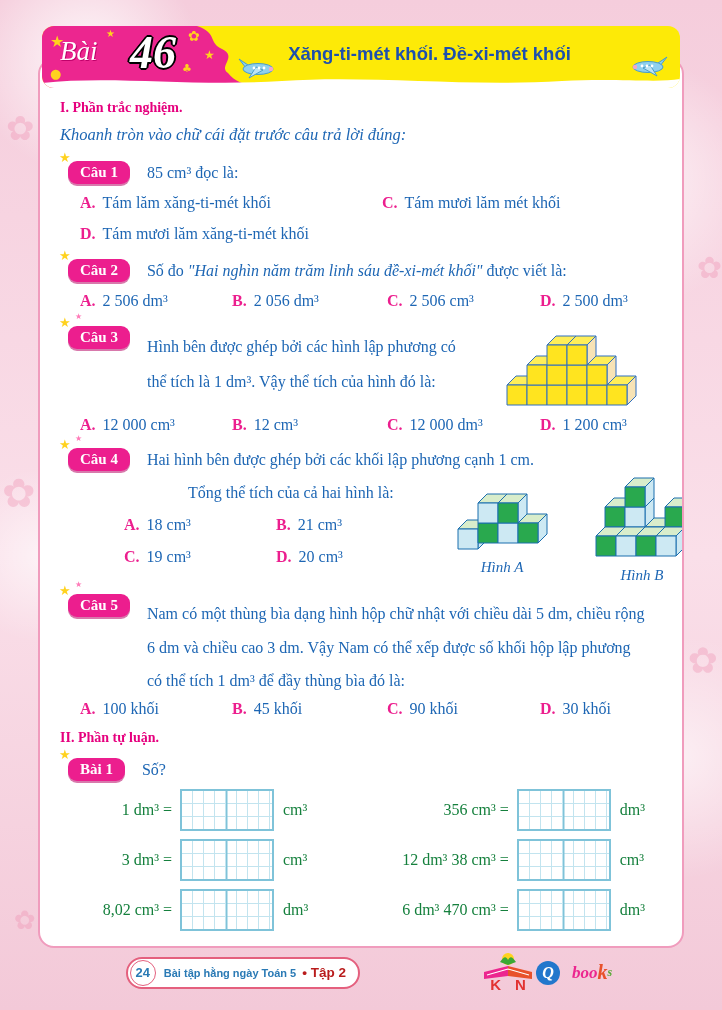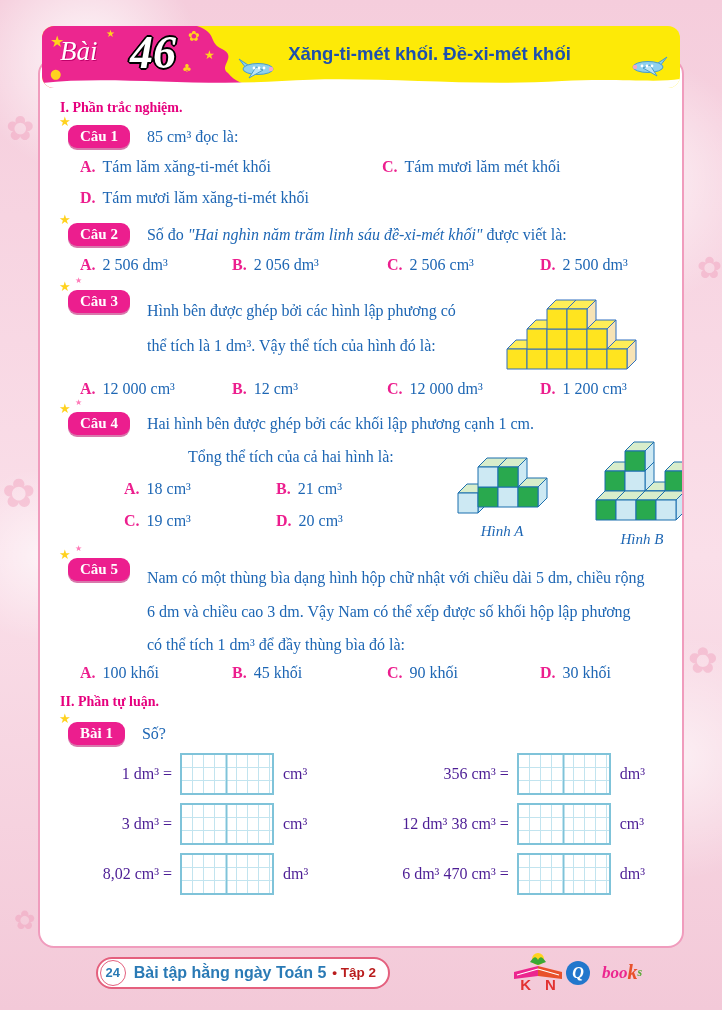--- a/index.html
+++ b/index.html
@@ -47,42 +47,42 @@
   .opts4{display:grid;grid-template-columns:152px 155px 153px auto;margin:2px 0 12px 40px;font-size:16px;}
   .opt .l{color:#ec1e8e;font-weight:bold;margin-right:7px;}
   .opt .t{color:#1d66b4;}
   .q-flex{display:flex;align-items:flex-start;}
   .fig-label{color:#1d66b4;font-style:italic;font-size:15px;text-align:center;margin-top:2px;}
 
   
   .eqwrap{display:flex;margin-left:20px;margin-top:4px;}
   .eqcol{width:305px;display:flex;flex-direction:column;}
   .eqcol.rightcol{width:330px;}
-  .eqrow{display:flex;align-items:center;height:50px;font-size:16px;color:#4c1d95;}
+  .eqrow{display:flex;align-items:center;height:50px;font-size:16px;color:#15803d;}
   .eqlhs{width:112px;text-align:right;margin-right:8px;white-space:nowrap;}
   .rightcol .eqlhs{width:150px;}
   .abox{width:94px;height:42px;box-sizing:border-box;border:2px solid #7fc3d9;background-color:#fff;
         background-image:
           linear-gradient(#7fc3d9,#7fc3d9),
           repeating-linear-gradient(to right,transparent 0,transparent 10px,#c2e4ef 10px,#c2e4ef 11px),
           repeating-linear-gradient(to bottom,transparent 0,transparent 12px,#c2e4ef 12px,#c2e4ef 13px);
         background-size:1.5px 100%,100% 100%,100% 100%;
         background-position:center,0 0,0 0;
         background-repeat:no-repeat,repeat,repeat;}
   .aunit{margin-left:9px;}
 
   
   .footer{position:absolute;left:40px;right:24px;top:952px;display:flex;align-items:center;
           justify-content:center;z-index:2;}
   .fpill{display:inline-flex;align-items:center;border:2px solid #e4607e;border-radius:999px;
          padding:1px 12px 1px 2px;background:#fff;}
   .fnum{width:24px;height:24px;border:1.5px solid #e4607e;border-radius:50%;display:flex;
         align-items:center;justify-content:center;color:#2a7ab5;font-weight:bold;font-size:13px;
         background:#fff;margin-right:8px;font-family:"Liberation Sans",sans-serif;}
-  .ftitle{color:#2a7ab5;font-weight:bold;font-size:16px;font-family:"Liberation Sans",sans-serif;}
+  .ftitle{color:#2a7ab5;font-weight:bold;font-size:11px;font-family:"Liberation Sans",sans-serif;}
   .fvol{color:#b91c1c;font-weight:bold;font-size:13.5px;font-family:"Liberation Sans",sans-serif;margin-left:6px;}
   .kn{display:flex;flex-direction:column;align-items:center;margin-left:120px;}
   .knletters{display:flex;gap:14px;margin-top:-6px;font-family:"Liberation Sans",sans-serif;
              font-weight:bold;font-size:15px;color:#e23131;}
   .qbooks{display:flex;align-items:center;font-family:"Liberation Serif",serif;}
   .qb-q{width:24px;height:24px;border-radius:50%;background:#2277cc;color:#fff;display:flex;
         align-items:center;justify-content:center;font-style:italic;font-weight:bold;font-size:16px;}
   .qb-boo{color:#ec268f;font-style:italic;font-weight:bold;font-size:17px;margin-left:12px;}
   .qb-k{color:#e8512b;font-weight:bold;font-size:20px;font-style:italic;}
   .qb-s{color:#53a832;font-weight:bold;font-size:12px;font-style:italic;}
@@ -94,20 +94,21 @@
 
   <span class="bg-flower" style="left:6px;top:108px;font-size:34px;">✿</span>
   <span class="bg-flower" style="left:2px;top:470px;font-size:40px;">✿</span>
   <span class="bg-flower" style="right:0px;top:250px;font-size:30px;">✿</span>
   <span class="bg-flower" style="right:4px;top:640px;font-size:36px;">✿</span>
   <span class="bg-flower" style="left:14px;top:905px;font-size:26px;">✿</span>
 
   <div class="panel">
 
     <div class="sec">I. Phần trắc nghiệm.</div>
+    <div class="instr">Khoanh tròn vào chữ cái đặt trước câu trả lời đúng:</div>
 
     <div class="qhead">
       <span class="badge">
         <span class="bstar">★</span>
         <span>Câu 1</span>
       </span>
       <span class="qtext">85 cm³ đọc là:</span>
     </div>
     <div class="opts2">
       <div class="opt"><span class="l">A.</span><span class="t">Tám lăm xăng-ti-mét khối</span></div>

